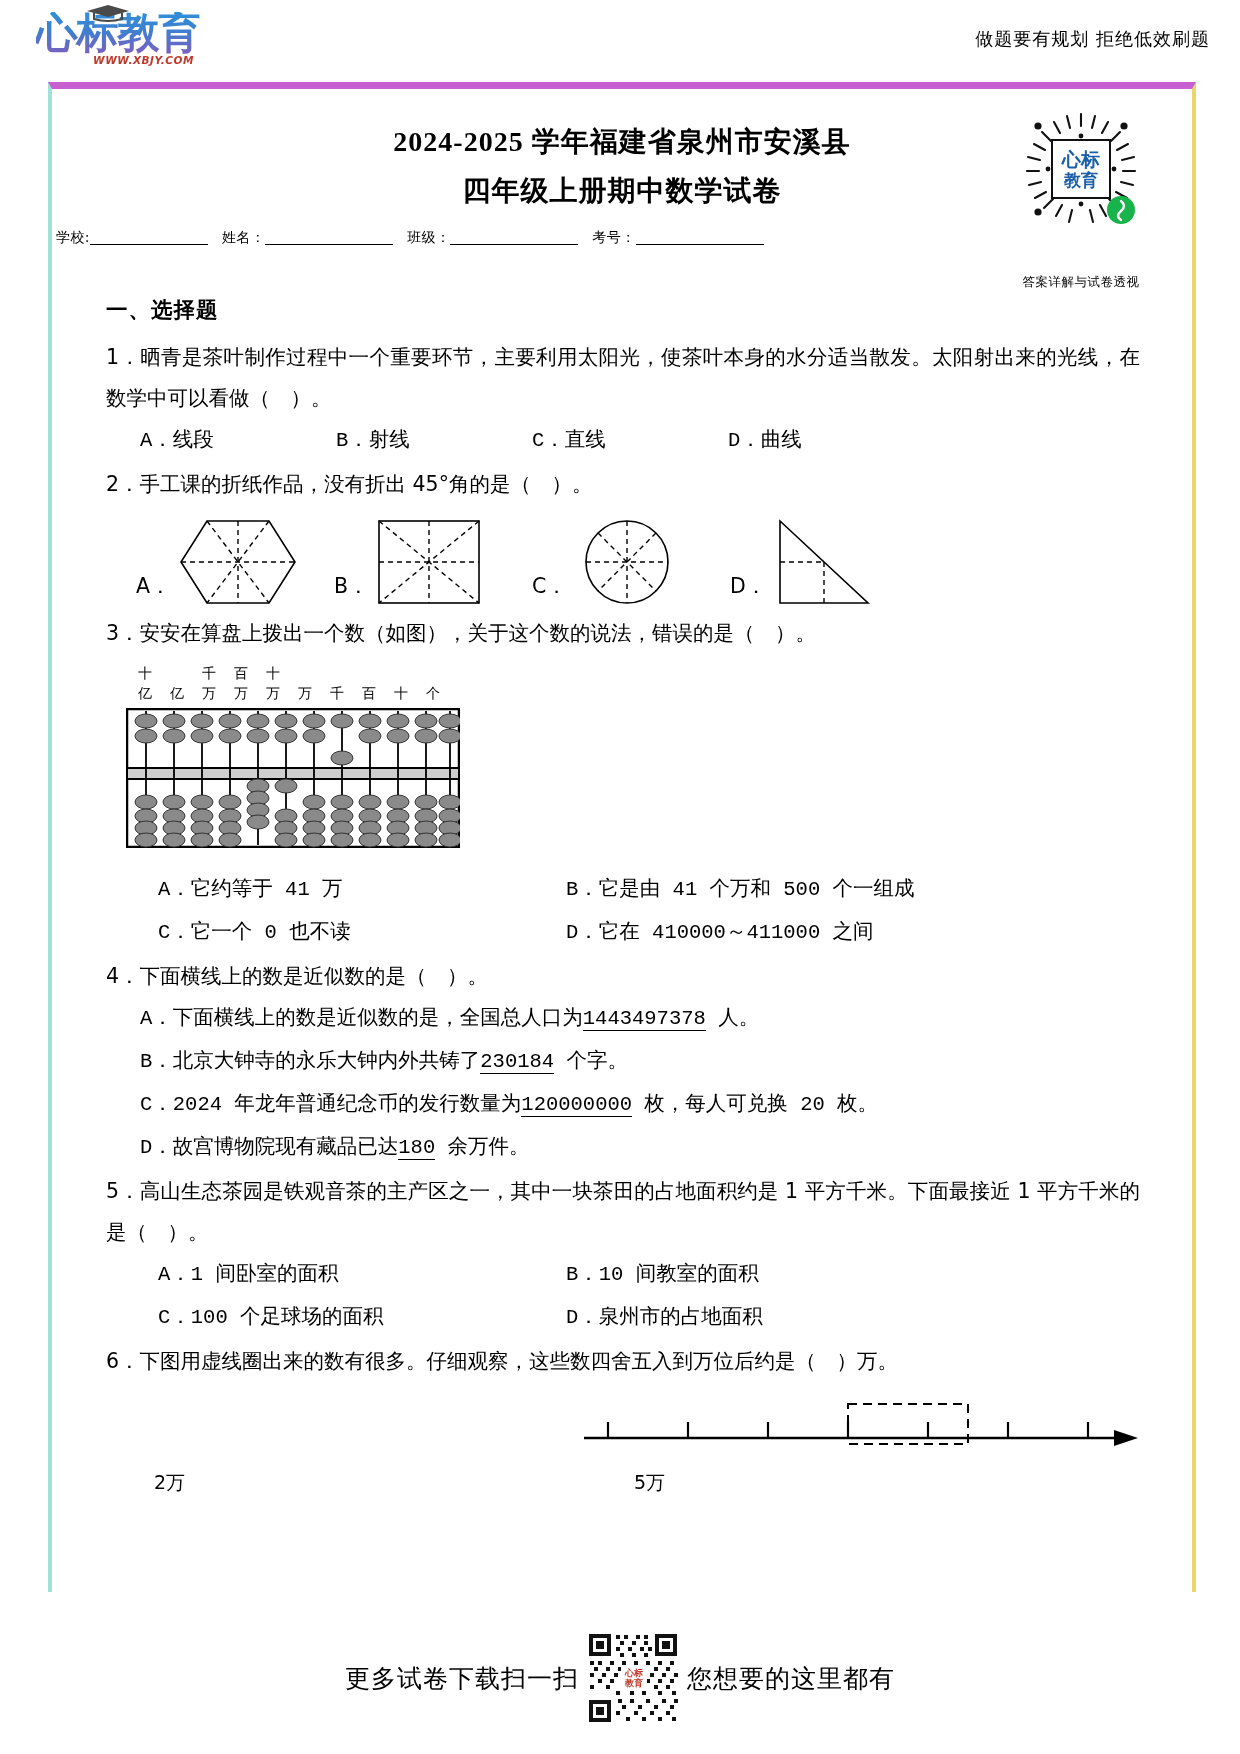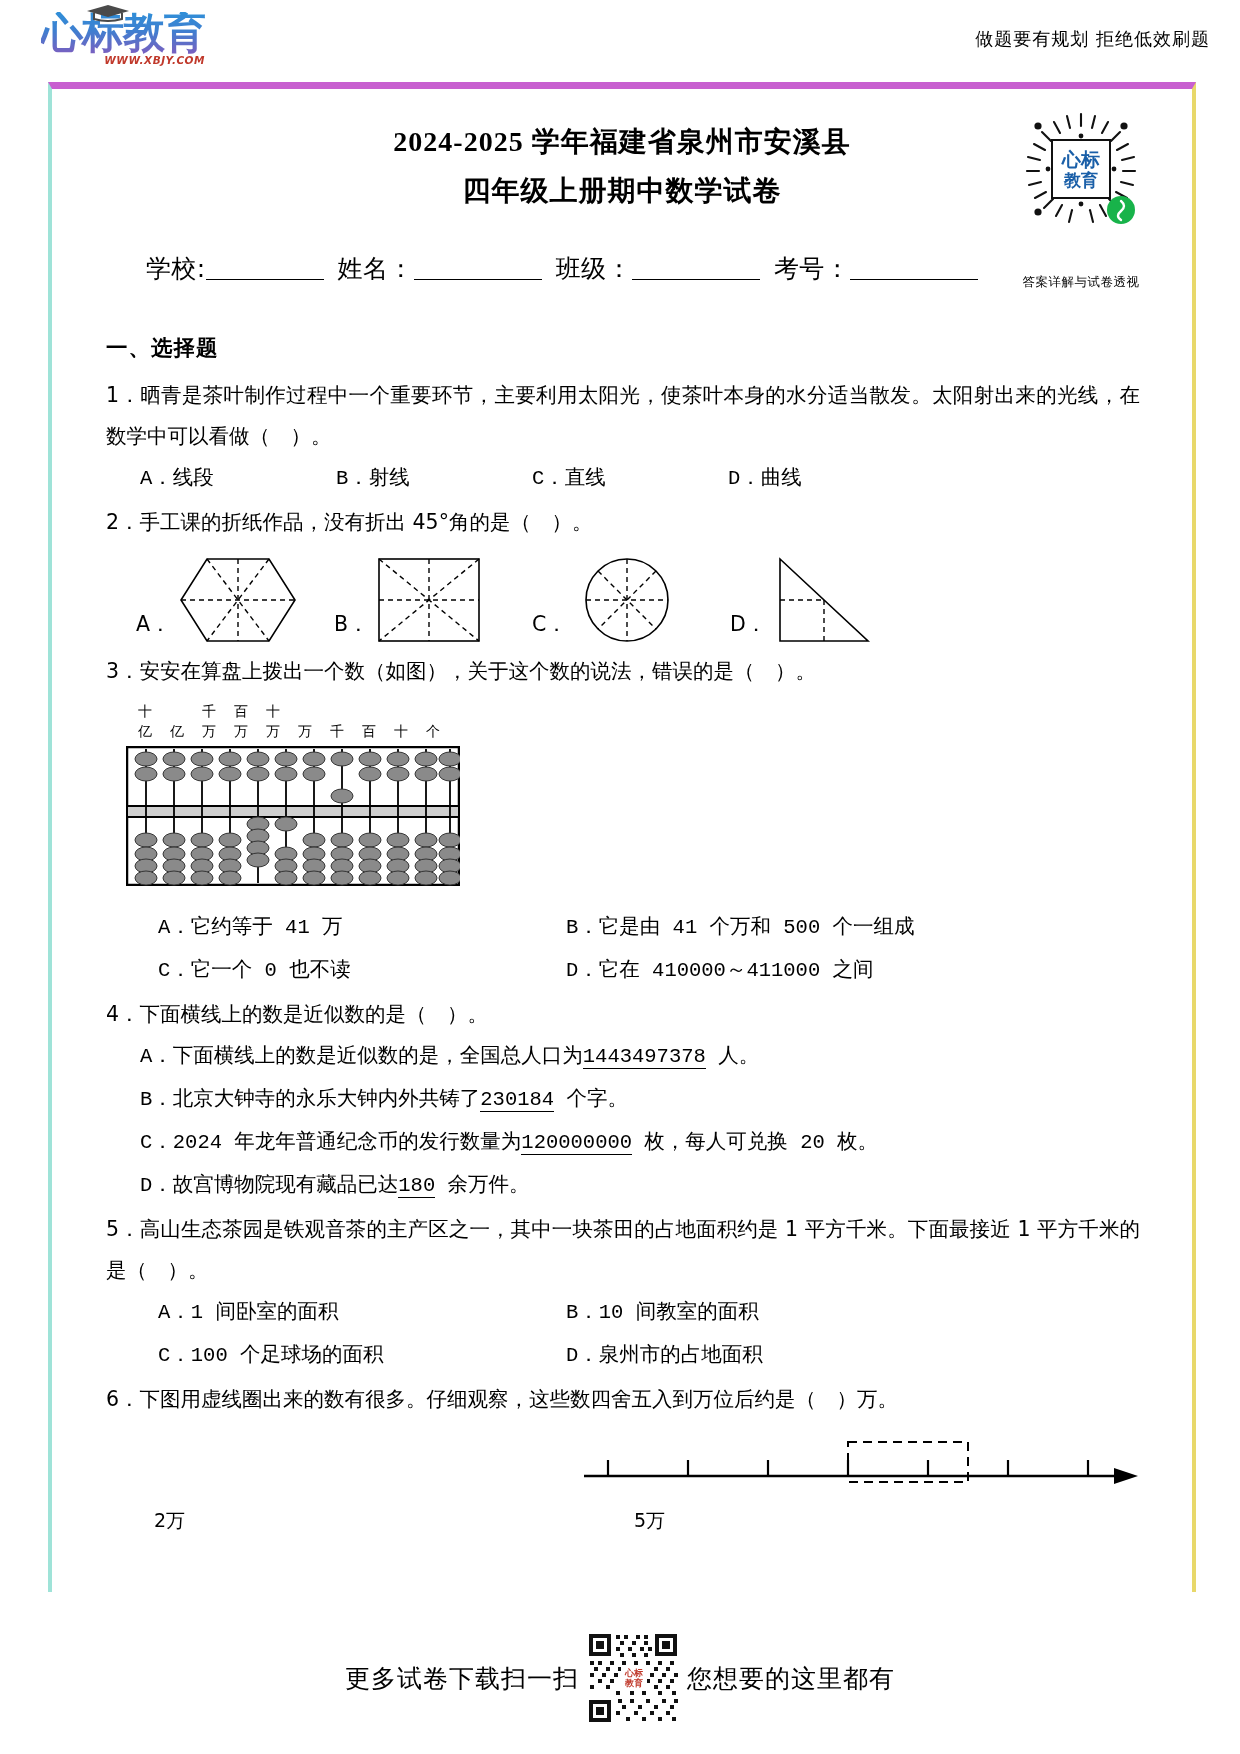--- a/index.html
+++ b/index.html
@@ -22,21 +22,21 @@
     height: 78px;
     display: flex;
     align-items: center;
     justify-content: space-between;
     padding: 0 22px 0 30px;
     box-sizing: border-box;
   }
   .brand-logo {
     display: flex;
     flex-direction: column;
-    align-items: flex-end;
+    align-items: center;
     line-height: 1;
     position: relative;
     width: 175px;
   }
   .brand-logo .brand-text {
     font-family: "DejaVu Sans", sans-serif;
     font-weight: bold;
     font-size: 42px;
     letter-spacing: -1px;
     background: linear-gradient(180deg, #2f8fd8 0%, #3f7fd0 45%, #7a5fc0 100%);
@@ -121,24 +121,24 @@
   .qr-caption {
     font-family: "DejaVu Sans", sans-serif;
     font-size: 12.5px;
     font-weight: normal;
     margin-top: 46px;
     white-space: nowrap;
     letter-spacing: 0.5px;
   }
 
   .id-line {
-    margin-top: 39px;
-    text-align: center;
-    font-family: "DejaVu Sans", sans-serif;
-    font-size: 25px;
+    margin-top: 16px;
+    text-align: left;
+    font-family: "DejaVu Sans", sans-serif;
+    font-size: 14px;
     letter-spacing: 0.4px;
     padding-right: 120px;
   }
   .id-line .fld { display: inline-block; }
   .id-line .blank {
     display: inline-block;
     border-bottom: 1.6px solid #000;
     vertical-align: -3px;
   }
   .b-school { width: 118px; }

